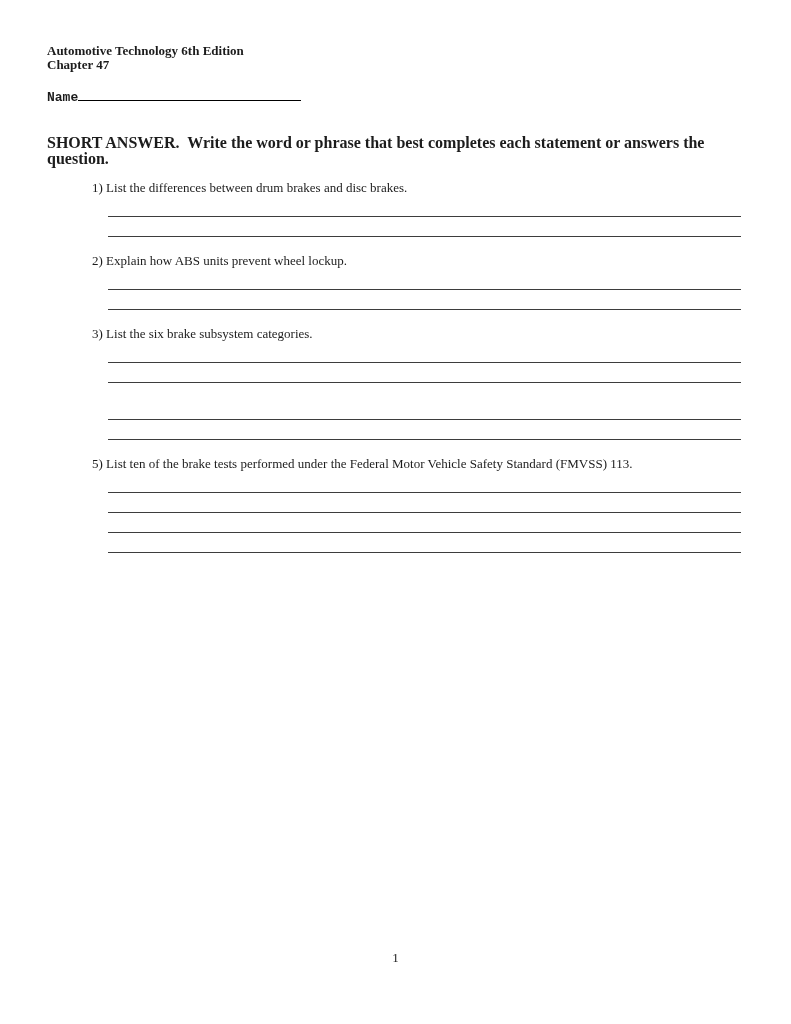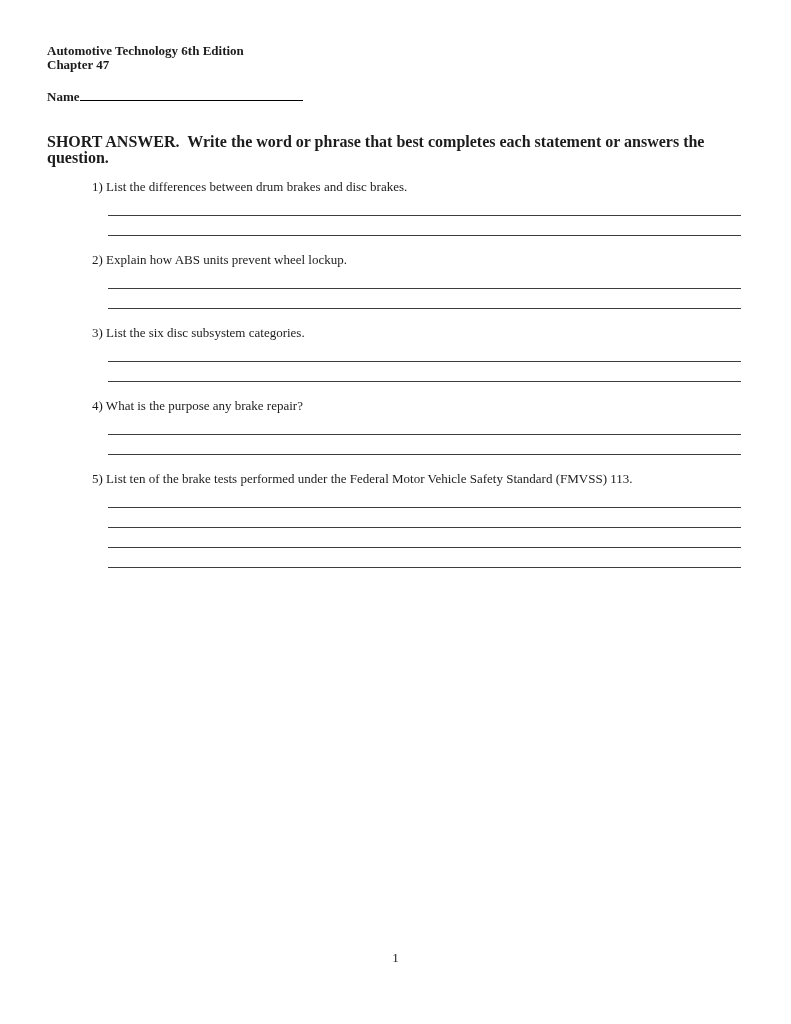--- a/index.html
+++ b/index.html
@@ -13,20 +13,21 @@
     overflow:hidden;
   }
   .content { padding:44px 50px 0 47px; }
   .doc-header { font-weight:bold; font-size:13px; line-height:14px; }
   .name-row {
     margin-top:16px;
     font-weight:bold;
     font-size:13px;
     line-height:16px;
     white-space:nowrap;
+    font-family:Liberation Mono, monospace;
   }
   .name-underline {
     display:inline-block;
     width:223px;
     height:12px;
     border-bottom:1px solid #000;
     vertical-align:baseline;
   }
   .section-heading {
     margin-top:29px;
@@ -84,29 +85,28 @@
 
     <div class="question">
       <div class="q-text"><span>2)</span> <span>Explain how ABS units prevent wheel lockup.</span></div>
       <div class="answer-lines">
           <div class="answer-line"></div>
           <div class="answer-line"></div>
         </div>
     </div>
 
     <div class="question">
-      <div class="q-text"><span>3)</span> <span>List the six disc subsystem categories.</span></div>
+      <div class="q-text"><span>3)</span> <span>List the six brake subsystem categories.</span></div>
       <div class="answer-lines">
           <div class="answer-line"></div>
           <div class="answer-line"></div>
         </div>
     </div>
 
     <div class="question">
-      <div class="q-text"><span>4)</span> <span>What is the purpose any brake repair?</span></div>
       <div class="answer-lines">
           <div class="answer-line"></div>
           <div class="answer-line"></div>
         </div>
     </div>
 
     <div class="question">
       <div class="q-text"><span>5)</span> <span>List ten of the brake tests performed under the Federal Motor Vehicle Safety Standard (FMVSS) 113.</span></div>
       <div class="answer-lines">
           <div class="answer-line"></div>

